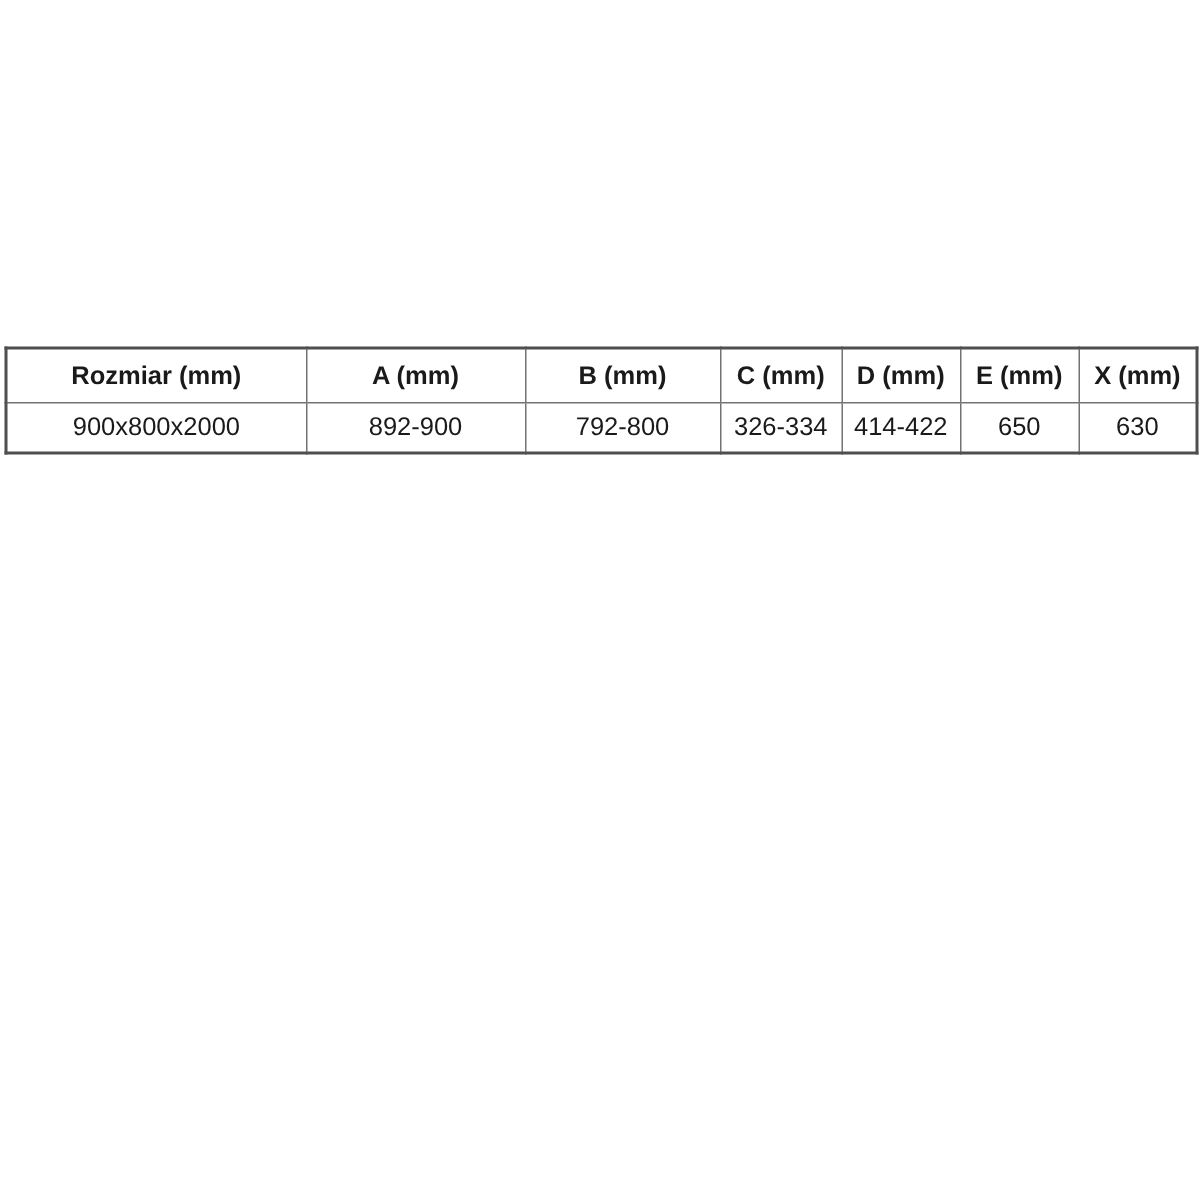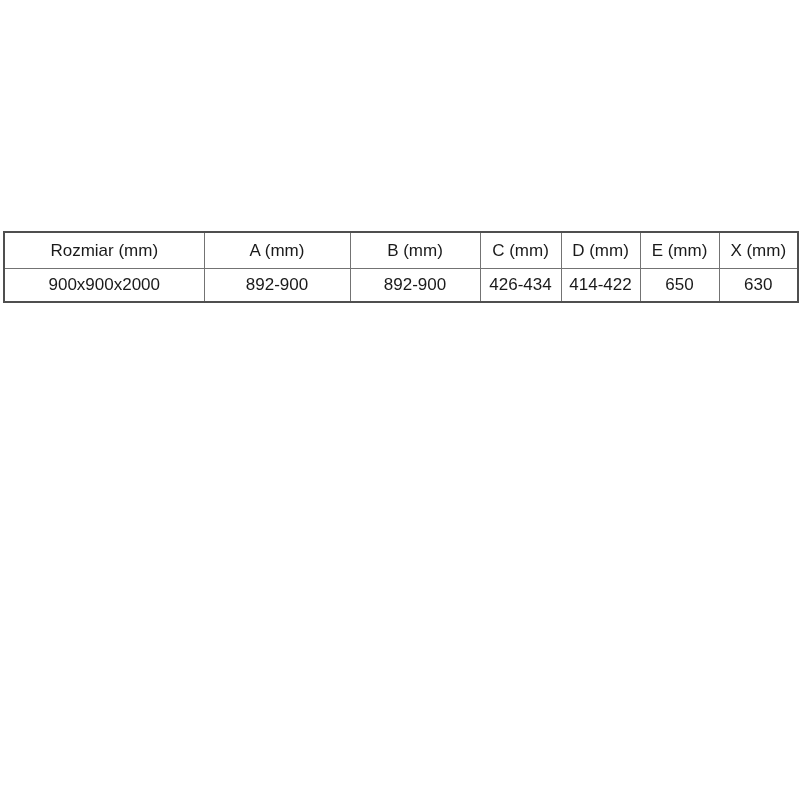--- a/index.html
+++ b/index.html
@@ -31,21 +31,21 @@
     text-align: center;
     vertical-align: middle;
     color: #1a1a1a;
     white-space: nowrap;
     overflow: hidden;
     padding: 0 2px;
   }
   table.dim-table th {
     height: 35px;
     font-size: 17px;
-    font-weight: normal;
+    font-weight: bold;
   }
   table.dim-table td {
     height: 31.6px;
     font-size: 17px;
     font-weight: normal;
   }
 </style>
 </head>
 <body>
 
@@ -66,23 +66,23 @@
           <th>A (mm)</th>
           <th>B (mm)</th>
           <th>C (mm)</th>
           <th>D (mm)</th>
           <th>E (mm)</th>
           <th>X (mm)</th>
         </tr>
     </thead>
     <tbody>
         <tr>
-          <td>900x900x2000</td>
+          <td>900x800x2000</td>
           <td>892-900</td>
-          <td>892-900</td>
-          <td>426-434</td>
+          <td>792-800</td>
+          <td>326-334</td>
           <td>414-422</td>
           <td>650</td>
           <td>630</td>
         </tr>
       </tbody>
   </table>
 </div>
 
 </body></html>

